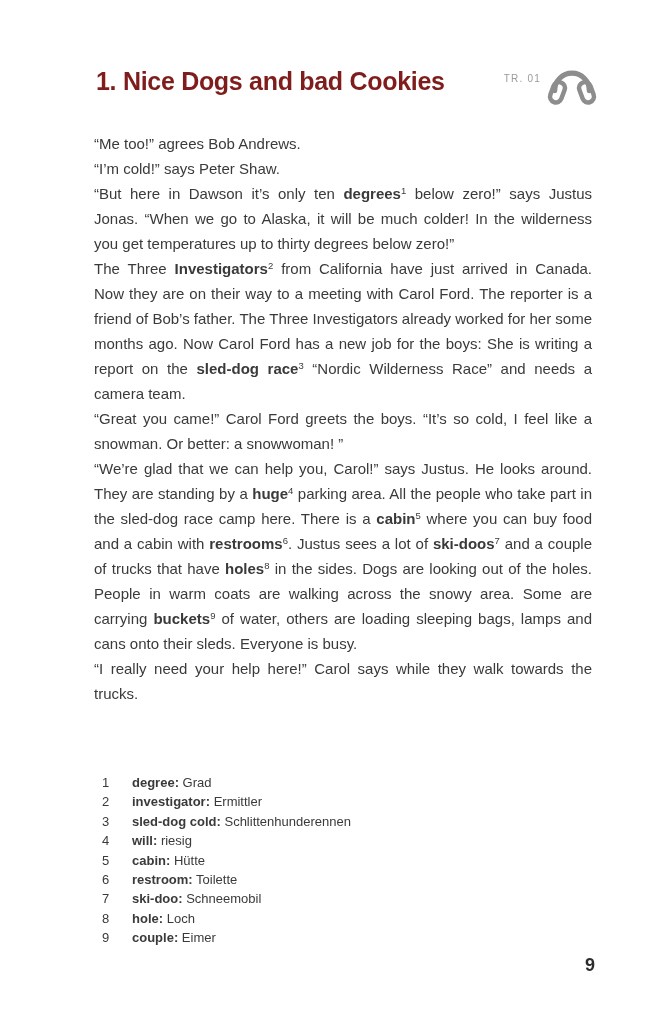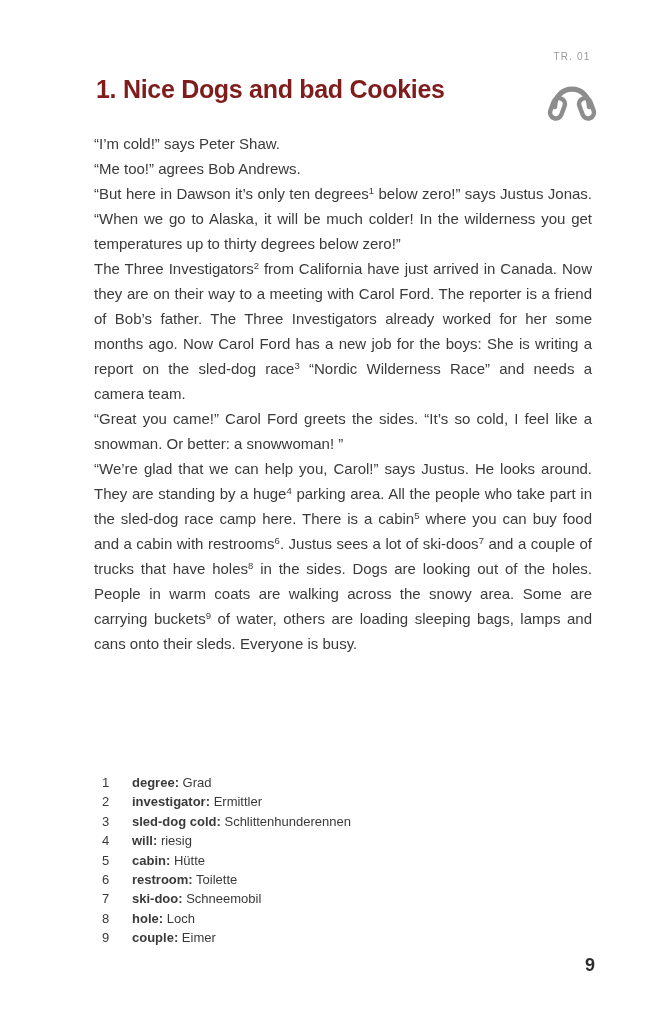--- a/index.html
+++ b/index.html
@@ -33,21 +33,20 @@
     font-weight: 700;
     letter-spacing: -0.3px;
     color: #7f1d1d;
     line-height: 1.2;
     white-space: nowrap;
   }
   .audio {
     display: flex;
     align-items: center;
     gap: 5px;
-    flex-direction: column;
   }
   .track {
     font-size: 10px;
     letter-spacing: 1.2px;
     color: #9a9a9a;
     white-space: nowrap;
     position: relative;
     top: -3px;
   }
   .audio svg { display: block; }
@@ -57,21 +56,21 @@
     position: absolute;
     top: 131px;
     left: 94px;
     width: 498px;
     font-size: 15px;
     line-height: 25px;
     text-align: justify;
     color: #3a3a3a;
   }
   .body-copy p { margin: 0; }
-  .body-copy .b { font-weight: 400; }
+  .body-copy .b { font-weight: 700; }
   .body-copy sup {
     font-size: 9.5px;
     line-height: 0;
     vertical-align: baseline;
     position: relative;
     top: -0.5em;
   }
 
   
   .footnotes {
@@ -112,26 +111,27 @@
       <span class="track">TR. 01</span>
       <svg width="52" height="54" viewBox="0 0 60 62" aria-hidden="true">
         <path d="M10 42 a20 20 0 0 1 40 0" fill="none" stroke="#8d8d8d" stroke-width="6" stroke-linecap="round"></path>
         <rect x="6.5" y="32" width="13.5" height="24" rx="6.7" fill="none" stroke="#8d8d8d" stroke-width="5.2" transform="rotate(20 13.2 44)"></rect>
         <rect x="40" y="32" width="13.5" height="24" rx="6.7" fill="none" stroke="#8d8d8d" stroke-width="5.2" transform="rotate(-20 46.8 44)"></rect>
       </svg>
     </div>
   </header>
 
   <main class="body-copy">
+      <p><span>“Me too!” agrees Bob Andrews.</span></p>
       <p><span>“I’m cold!” says Peter Shaw.</span></p>
-      <p><span>“Me too!” agrees Bob Andrews.</span></p>
       <p><span>“But here in Dawson it’s only ten </span><span class="b">degrees</span><sup>1</sup><span> below zero!” says Justus Jonas. “When we go to Alaska, it will be much colder! In the wilder­ness you get temperatures up to thirty degrees below zero!”</span></p>
       <p><span>The Three </span><span class="b">Investigators</span><sup>2</sup><span> from California have just arrived in Canada. Now they are on their way to a meeting with Carol Ford. The reporter is a friend of Bob’s father. The Three Investigators already worked for her some months ago. Now Carol Ford has a new job for the boys: She is writing a report on the </span><span class="b">sled-dog race</span><sup>3</sup><span> “Nordic Wilder­ness Race” and needs a camera team.</span></p>
-      <p><span>“Great you came!” Carol Ford greets the sides. “It’s so cold, I feel like a snowman. Or better: a snowwoman! ”</span></p>
+      <p><span>“Great you came!” Carol Ford greets the boys. “It’s so cold, I feel like a snowman. Or better: a snowwoman! ”</span></p>
       <p><span>“We’re glad that we can help you, Carol!” says Justus. He looks around. They are standing by a </span><span class="b">huge</span><sup>4</sup><span> parking area. All the people who take part in the sled-dog race camp here. There is a </span><span class="b">cabin</span><sup>5</sup><span> where you can buy food and a cabin with </span><span class="b">restrooms</span><sup>6</sup><span>. Justus sees a lot of </span><span class="b">ski-doos</span><sup>7</sup><span> and a couple of trucks that have </span><span class="b">holes</span><sup>8</sup><span> in the sides. Dogs are looking out of the holes. People in warm coats are walking across the snowy area. Some are carrying </span><span class="b">buckets</span><sup>9</sup><span> of water, others are loading sleeping bags, lamps and cans onto their sleds. Everyone is busy.</span></p>
+      <p><span>“I really need your help here!” Carol says while they walk towards the trucks.</span></p>
     </main>
 
   <section class="footnotes">
       <div class="fn-row">
         <span class="fn-num">1</span>
         <span class="fn-text"><span class="fn-term">degree:</span> Grad</span>
       </div>
       <div class="fn-row">
         <span class="fn-num">2</span>
         <span class="fn-text"><span class="fn-term">investigator:</span> Ermittler</span>

